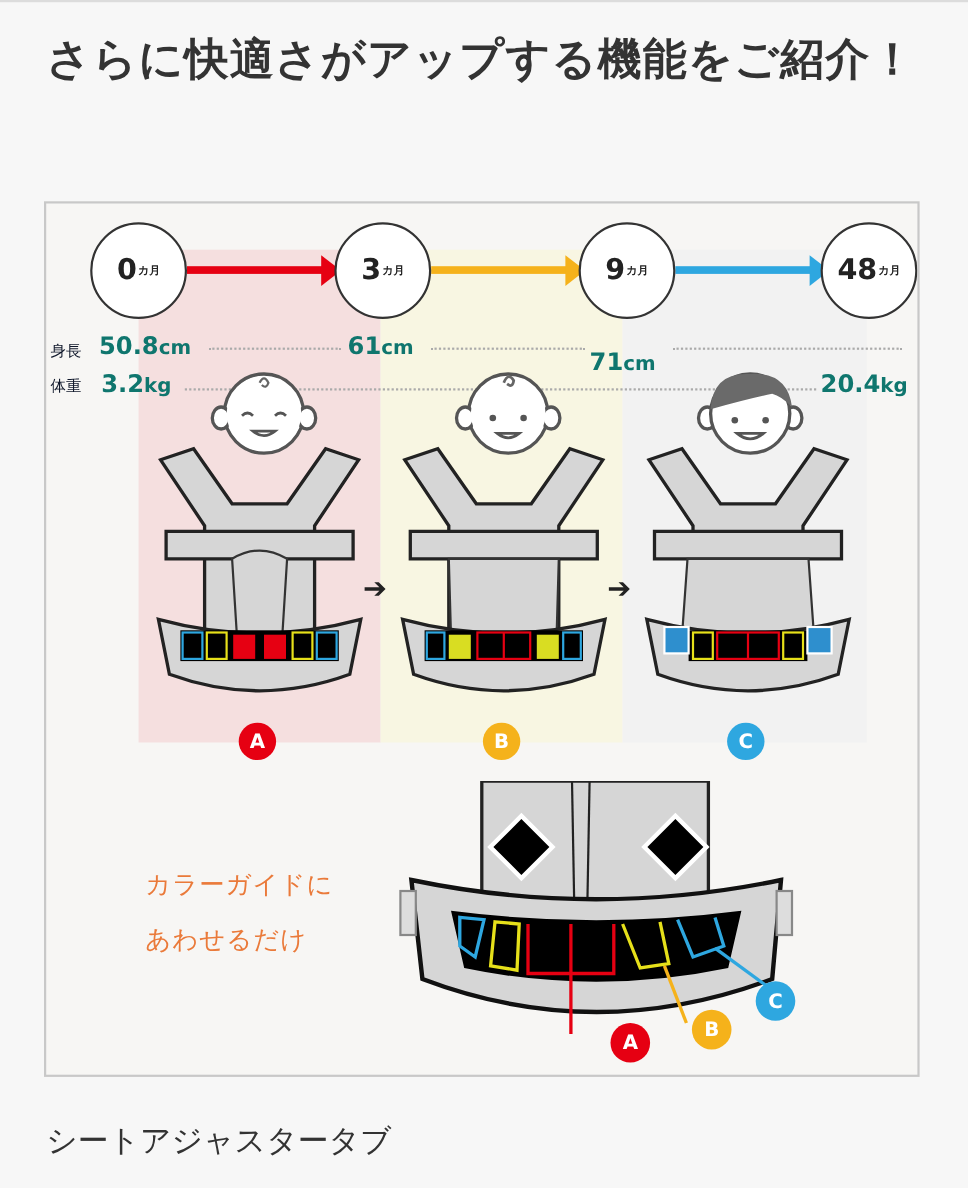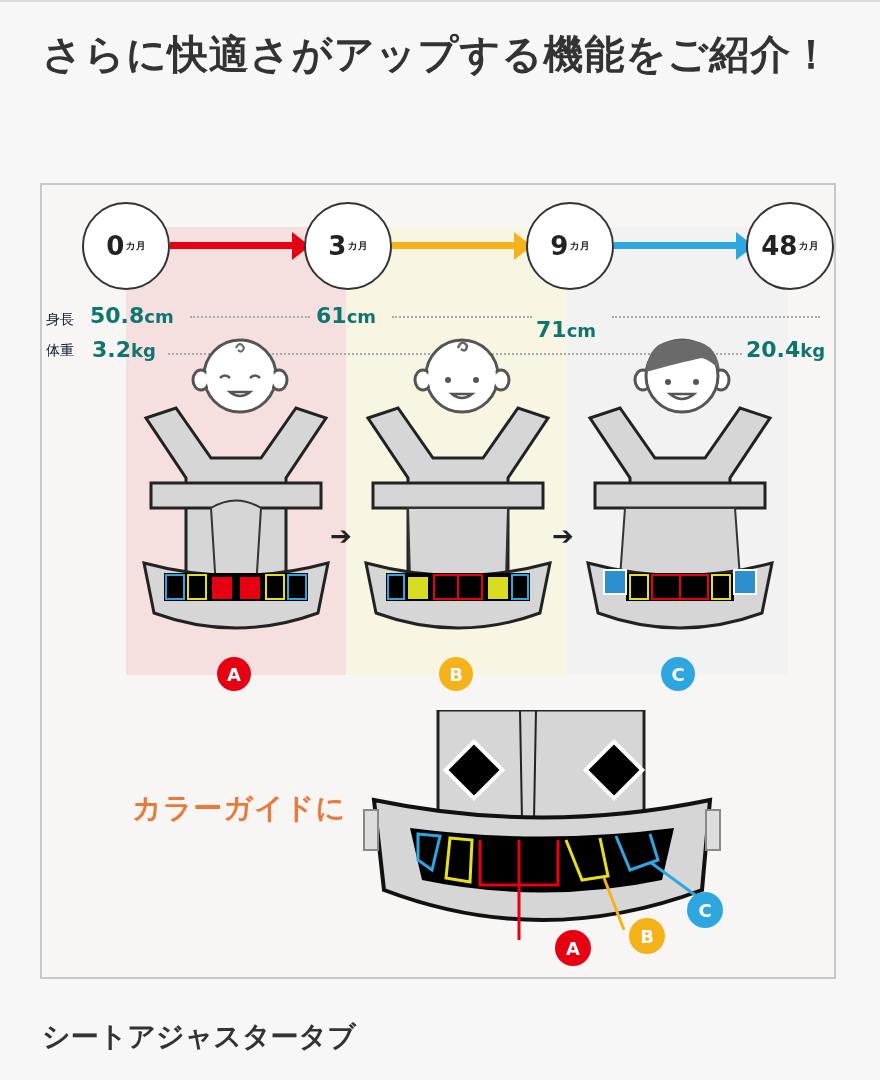--- a/index.html
+++ b/index.html
@@ -17,22 +17,22 @@
   .arrow-line { position:absolute; top:57px; height:7px; z-index:2; }
   .arrow-head { position:absolute; top:47px; width:0; height:0; border-top:14px solid transparent; border-bottom:14px solid transparent; z-index:2; }
   .dotted { position:absolute; height:0; border-top:2px dotted #aaa; z-index:1; }
   .metric-label { position:absolute; font-size:14px; color:#0f172a; z-index:2; }
   .metric-val { position:absolute; font-size:22px; font-weight:bold; color:#0f766e; z-index:2; background:transparent; }
   .metric-val .u { font-size:18px; }
   .face { position:absolute; z-index:2; }
   .carrier { position:absolute; z-index:2; }
   .step-arrow { position:absolute; font-size:26px; font-weight:bold; color:#222; z-index:2; }
   .badge { position:absolute; width:34px; height:34px; border-radius:50%; color:#fff; font-weight:bold; font-size:18px; display:flex; align-items:center; justify-content:center; z-index:3; }
-  .guide-text { position:absolute; left:90px; font-size:29px; font-weight:bold; color:#ea7a3a; letter-spacing:1px; }
-  .section-title { position:absolute; left:42px; top:1018px; font-size:28px; font-weight:bold; color:#333; margin:0; }
+  .guide-text { position:absolute; left:90px; font-size:23px; font-weight:normal; color:#ea7a3a; letter-spacing:1px; }
+  .section-title { position:absolute; left:42px; top:1018px; font-size:28px; font-weight:normal; color:#333; margin:0; }
 </style>
 </head>
 <body>
 
 <div class="topline"></div>
 <h1 class="page-title">さらに快適さがアップする機能をご紹介！</h1>
 
 <div class="figure">
 
   <div class="band band-a"></div>
@@ -148,20 +148,21 @@
   </svg>
 
   <span class="step-arrow" style="left:288px;top:336px;">➔</span>
   <span class="step-arrow" style="left:510px;top:336px;">➔</span>
 
   <div class="badge" style="left:175px;top:472px;background:#e60012;">A</div>
   <div class="badge" style="left:397px;top:472px;background:#f5b21b;">B</div>
   <div class="badge" style="left:619px;top:472px;background:#2ea7e0;">C</div>
 
   <div class="guide-text" style="top:604px;">カラーガイドに</div>
+  <div class="guide-text" style="top:654px;">あわせるだけ</div>
 
   <svg class="carrier" style="left:320px;top:525px;" width="370" height="260" viewBox="0 0 370 260">
     <path d="M76 0 L282 0 L282 110 L76 110 Z" fill="#d6d6d6" stroke="#222" stroke-width="3"></path>
     <line x1="158" y1="0" x2="160" y2="110" stroke="#222" stroke-width="2"></line>
     <line x1="174" y1="0" x2="172" y2="110" stroke="#222" stroke-width="2"></line>
     <rect x="92" y="40" width="40" height="40" transform="rotate(45 112 60)" fill="#000" stroke="#fff" stroke-width="4"></rect>
     <rect x="232" y="40" width="40" height="40" transform="rotate(45 252 60)" fill="#000" stroke="#fff" stroke-width="4"></rect>
     <path d="M12 90 Q180 125 348 90 L340 180 Q180 240 22 180 Z" fill="#d6d6d6" stroke="#111" stroke-width="4"></path>
     <rect x="2" y="100" width="14" height="40" fill="#ddd" stroke="#888" stroke-width="2"></rect>
     <rect x="344" y="100" width="14" height="40" fill="#ddd" stroke="#888" stroke-width="2"></rect>

